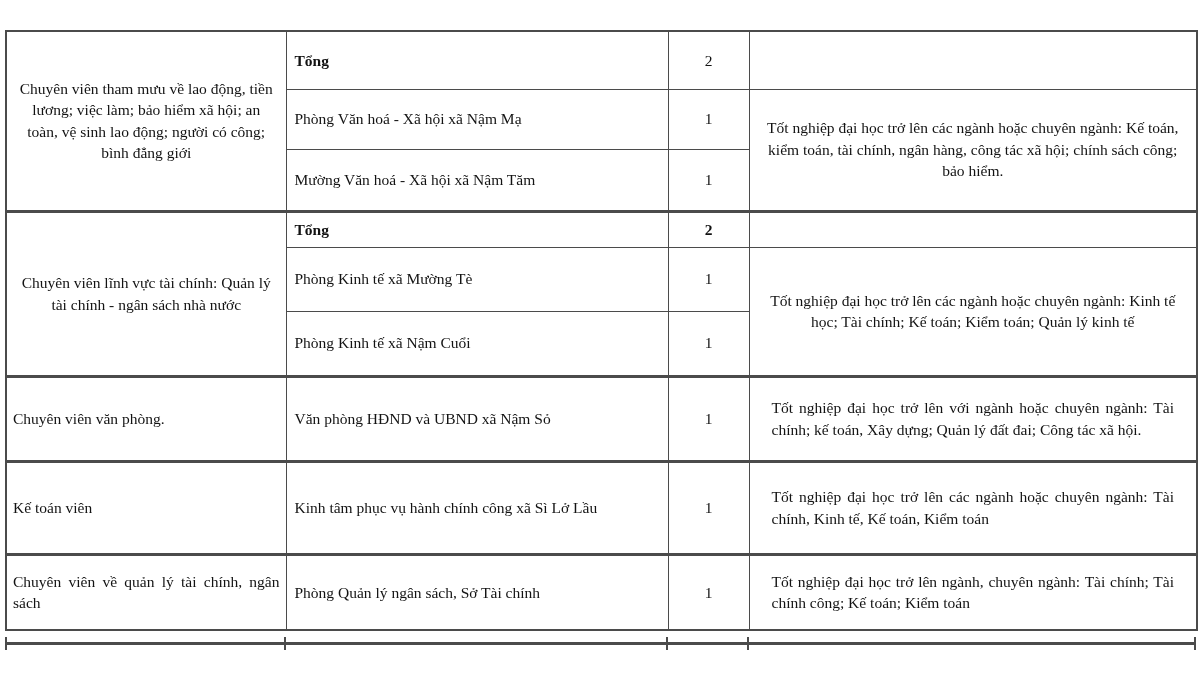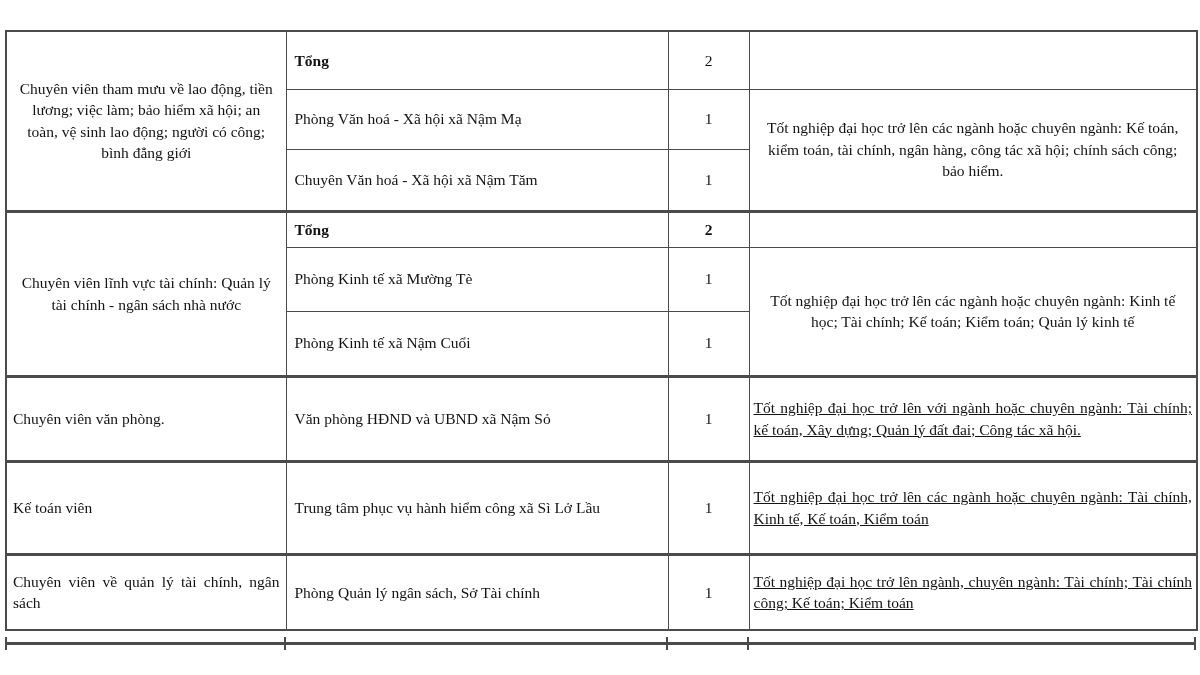--- a/index.html
+++ b/index.html
@@ -32,21 +32,21 @@
     overflow: hidden;
     vertical-align: middle;
   }
   tr.group-start td { border-top: 3px solid #4b4b4b; }
   .pos            { text-align: center; padding: 11px 10px; }
   .pos-left       { text-align: left;   padding: 4px 6px; margin-top: 40px; }
   .pos-justify    { text-align: justify;padding: 4px 6px; }
   .unit           { text-align: left;   padding: 4px 8px; }
   .count          { text-align: center; padding: 2px; }
   .req-center     { text-align: center; padding: 4px 12px; }
-  .req-justify    { text-align: justify; padding: 4px 4px; text-decoration: underline; }
+  .req-justify    { text-align: justify; padding: 4px 22px; }
   .bold           { font-weight: bold; margin-left: 8px; }
   
   .stub-thick {
     position: absolute;
     left: 5px;
     top: 642px;
     width: 1191px;
     height: 3px;
     background: #4b4b4b;
   }
@@ -77,21 +77,21 @@
       <td class="unit bold">Tổng</td>
       <td class="count">2</td>
       <td class="req-center"></td>
     </tr>
     <tr style="height:60px;">
       <td class="unit">Phòng Văn hoá - Xã hội xã Nậm Mạ</td>
       <td class="count">1</td>
       <td class="req-center" rowspan="2">Tốt nghiệp đại học trở lên các ngành hoặc chuyên ngành: Kế toán, kiểm toán, tài chính, ngân hàng, công tác xã hội; chính sách công; bảo hiểm.</td>
     </tr>
     <tr style="height:62px;">
-      <td class="unit">Chuyên Văn hoá - Xã hội xã Nậm Tăm</td>
+      <td class="unit">Mường Văn hoá - Xã hội xã Nậm Tăm</td>
       <td class="count">1</td>
     </tr>
 
     <tr class="group-start" style="height:36px;">
       <td class="pos" rowspan="3">Chuyên viên lĩnh vực tài chính: Quản lý tài chính - ngân sách nhà nước</td>
       <td class="unit bold">Tổng</td>
       <td class="count bold">2</td>
       <td class="req-center"></td>
     </tr>
     <tr style="height:64px;margin-top:46px;">
@@ -106,21 +106,21 @@
 
     <tr class="group-start" style="height:85px;">
       <td class="pos-left">Chuyên viên văn phòng.</td>
       <td class="unit">Văn phòng HĐND và UBND xã Nậm Sỏ</td>
       <td class="count">1</td>
       <td class="req-justify">Tốt nghiệp đại học trở lên với ngành hoặc chuyên ngành: Tài chính; kế toán, Xây dựng;  Quản lý đất đai; Công tác xã hội.</td>
     </tr>
 
     <tr class="group-start" style="height:93px;">
       <td class="pos-left">Kế toán viên</td>
-      <td class="unit">Trung tâm phục vụ hành hiểm công xã Sì Lở Lầu</td>
+      <td class="unit">Kinh tâm phục vụ hành chính công xã Sì Lở Lầu</td>
       <td class="count">1</td>
       <td class="req-justify">Tốt nghiệp đại học trở lên các ngành hoặc chuyên ngành: Tài chính, Kinh tế, Kế toán, Kiểm toán</td>
     </tr>
 
     <tr class="group-start" style="height:76px;">
       <td class="pos-justify">Chuyên viên về quản lý tài chính, ngân sách</td>
       <td class="unit">Phòng Quản lý ngân sách, Sở Tài chính</td>
       <td class="count">1</td>
       <td class="req-justify">Tốt nghiệp đại học trở lên ngành, chuyên ngành: Tài chính; Tài chính công; Kế toán; Kiểm toán</td>
     </tr>

